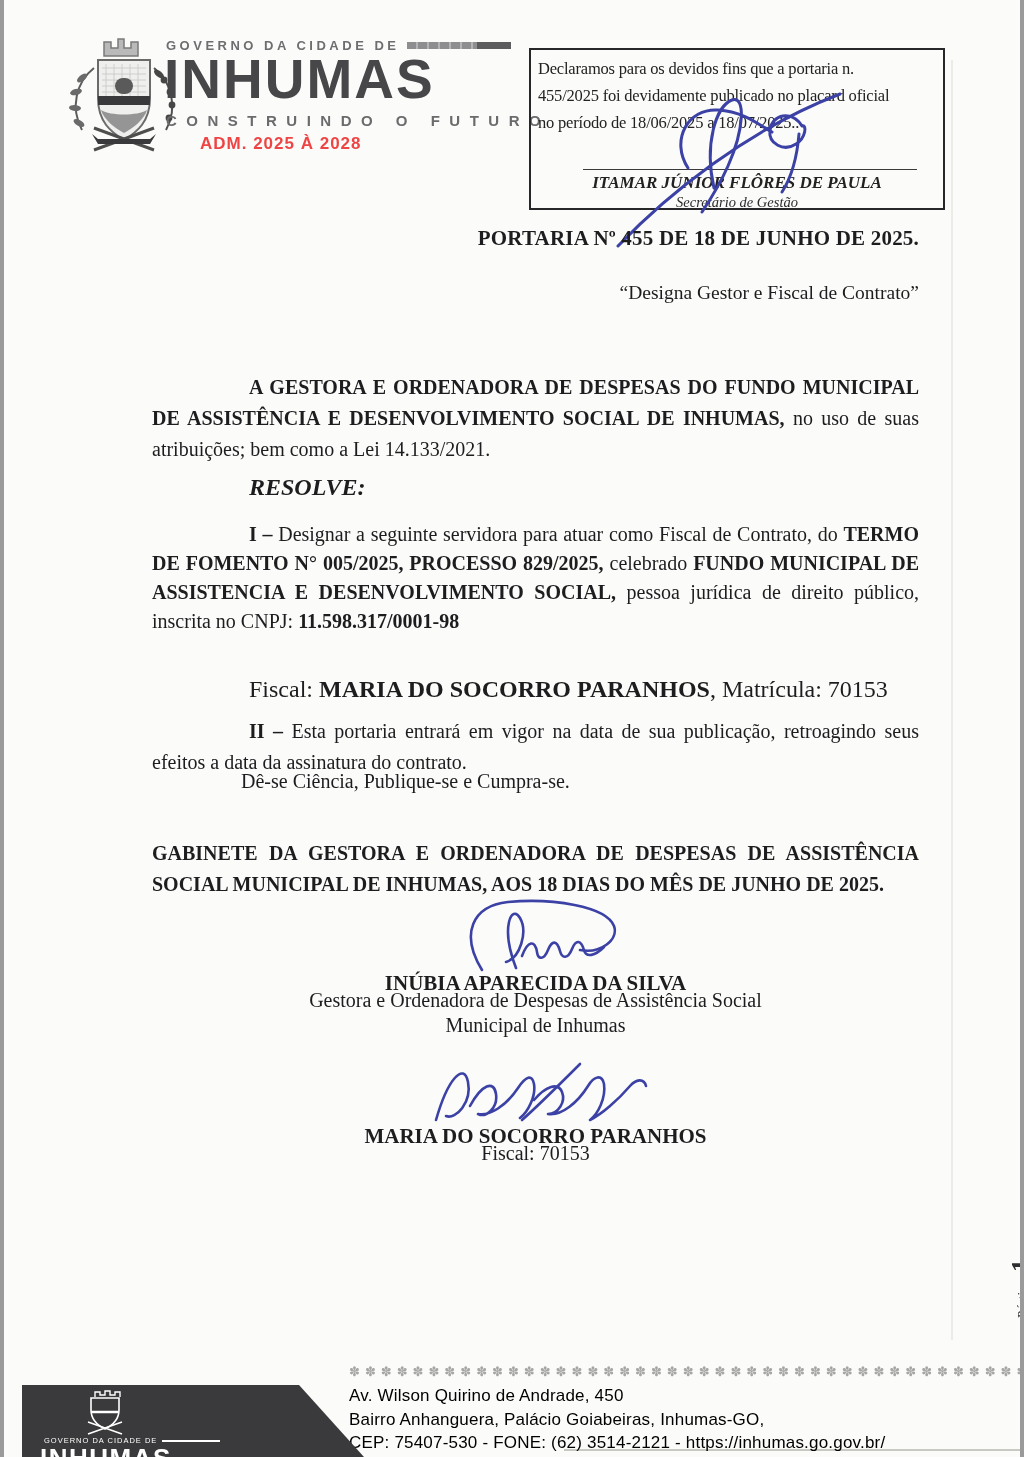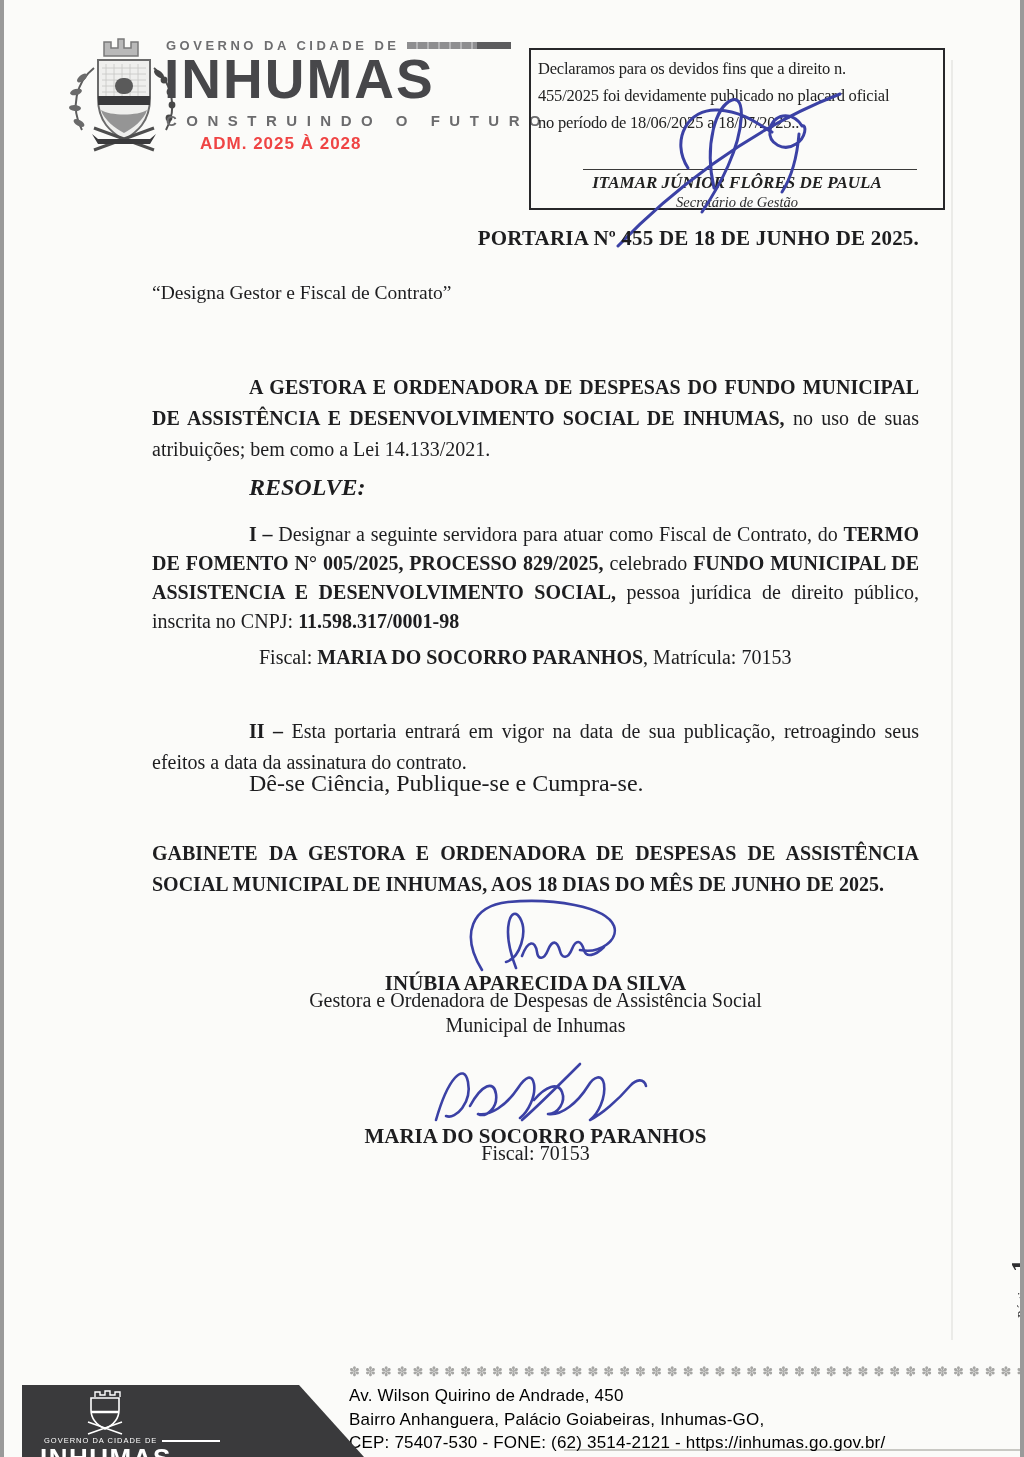--- a/index.html
+++ b/index.html
@@ -40,28 +40,28 @@
   .stamp-title{position:absolute;left:0;top:144px;width:412px;text-align:center;
     font-style:italic;font-size:14.5px;color:#2c2c2e;}
   .sig path{stroke:var(--ink-blue);fill:none;stroke-linecap:round;stroke-linejoin:round;}
   .sig-itamar{left:592px;top:68px;}
   .sig-inubia{left:450px;top:896px;}
   .sig-maria{left:424px;top:1056px;}
 
   
   .col{left:148px;width:767px;}
   .doc-title{top:226px;text-align:right;font-weight:bold;font-size:21px;letter-spacing:.2px;}
-  .doc-quote{top:282px;font-size:19.5px;}
+  .doc-quote{top:282px;text-align:right;font-size:19.5px;}
   .para{font-size:20px;text-align:justify;}
   .p1{top:352px;line-height:31px;text-indent:97px;}
   .resolve{top:474px;left:245px;font-weight:bold;font-size:24px;font-style:italic;}
   .pI{top:500px;line-height:29px;text-indent:97px;}
-  .fiscal-line{top:646px;left:245px;font-size:20px;margin-left:10px;}
+  .fiscal-line{top:676px;left:245px;font-size:24px;}
   .pII{top:696px;line-height:31px;text-indent:97px;}
-  .dese{top:770px;left:245px;font-size:24px;text-align:center;}
+  .dese{top:770px;left:237px;font-size:20px;text-align:center;}
   .gabinete{top:818px;line-height:31px;font-weight:bold;}
   .center-col{left:148px;width:767px;text-align:center;}
   .sig-name{font-weight:bold;font-size:21px;margin-top:8px;}
   .sig-role{font-size:20px;}
   .n1{top:963px;} .r1{top:989px;} .r2{top:1014px;}
   .n2{top:1116px;} .r3{top:1142px;}
 
   
   .page-marker{left:1002px;top:1318px;transform:rotate(-90deg);transform-origin:top left;
     white-space:nowrap;color:#2e2e30;font-size:13px;letter-spacing:1px;}
@@ -128,21 +128,21 @@
   <div class="abs logo-tagline-row">
     <span>GOVERNO DA CIDADE DE</span>
     <div class="logo-tagline-bar"></div>
   </div>
   <div class="abs logo-name">INHUMAS</div>
   <div class="abs logo-slogan">CONSTRUINDO O FUTURO</div>
   <div class="abs logo-adm">ADM. 2025 À 2028</div>
 
   <div class="abs stamp">
     <div class="stamp-text">
-      <div>Declaramos para os devidos fins que a direito n.</div>
+      <div>Declaramos para os devidos fins que a portaria n.</div>
       <div>455/2025 foi devidamente publicado no placard oficial</div>
       <div>no período de 18/06/2025 a 18/07/2025..</div>
     </div>
     <div class="stamp-rule"></div>
     <div class="stamp-name">ITAMAR JÚNIOR FLÔRES DE PAULA</div>
     <div class="stamp-title">Secretário de Gestão</div>
   </div>
 
   <svg class="abs sig sig-itamar" width="270" height="180" viewBox="0 0 270 180">
     <g stroke-width="3">

